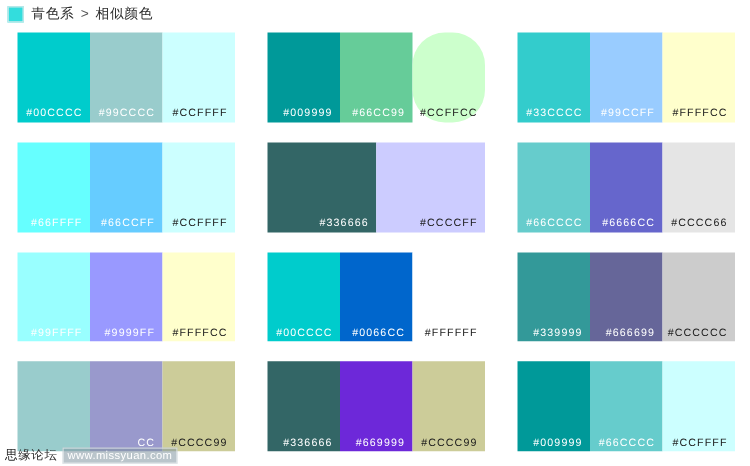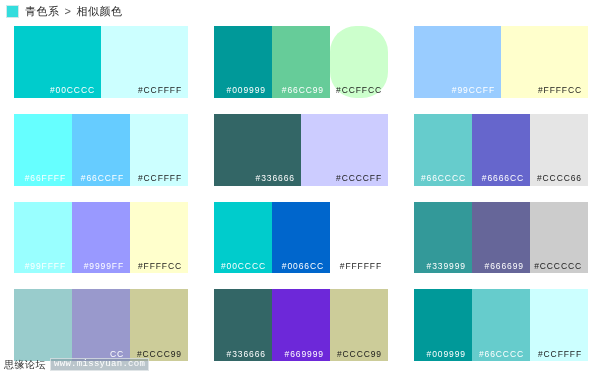--- a/index.html
+++ b/index.html
@@ -105,56 +105,62 @@
     line-height: 1;
   }
   .wm-url {
     font-size: 9px;
     color: #ffffff;
     background: rgba(130,150,160,0.55);
     border: 1px solid rgba(255,255,255,0.55);
     padding: 1px 3px;
     margin-left: 4px;
     letter-spacing: 0.3px;
-    font-family: Liberation Mono, monospace;
+    font-family: Liberation Sans, sans-serif;
     line-height: 1;
   }
 </style>
 </head>
 <body>
 
 <div class="header">
   <span class="header-swatch"></span>
   <span class="breadcrumb">
     <span>青色系</span><span class="sep">&gt;</span><span>相似颜色</span>
   </span>
 </div>
 
 <div class="palette" id="palette">
     <div class="prow">
       <div class="pgroup">
         <div class="swatch" style="background: rgb(0, 204, 204);">
           <span class="hex light">#00CCCC</span>
         </div>
+        <div class="swatch" style="background: rgb(153, 204, 204);">
+          <span class="hex light">#99CCCC</span>
+        </div>
         <div class="swatch" style="background: rgb(204, 255, 255);">
           <span class="hex dark">#CCFFFF</span>
         </div>
       </div>
       <div class="pgroup">
         <div class="swatch" style="background: rgb(0, 153, 153);">
           <span class="hex light">#009999</span>
         </div>
         <div class="swatch" style="background: rgb(102, 204, 153);">
           <span class="hex light">#66CC99</span>
         </div>
         <div class="swatch" style="background: rgb(204, 255, 204); border-radius: 26px;">
           <span class="hex dark">#CCFFCC</span>
         </div>
       </div>
       <div class="pgroup">
+        <div class="swatch" style="background: rgb(51, 204, 204);">
+          <span class="hex light">#33CCCC</span>
+        </div>
         <div class="swatch" style="background: rgb(153, 204, 255);">
           <span class="hex light">#99CCFF</span>
         </div>
         <div class="swatch" style="background: rgb(255, 255, 204);">
           <span class="hex dark">#FFFFCC</span>
         </div>
       </div>
     </div>
     <div class="prow">
       <div class="pgroup">

